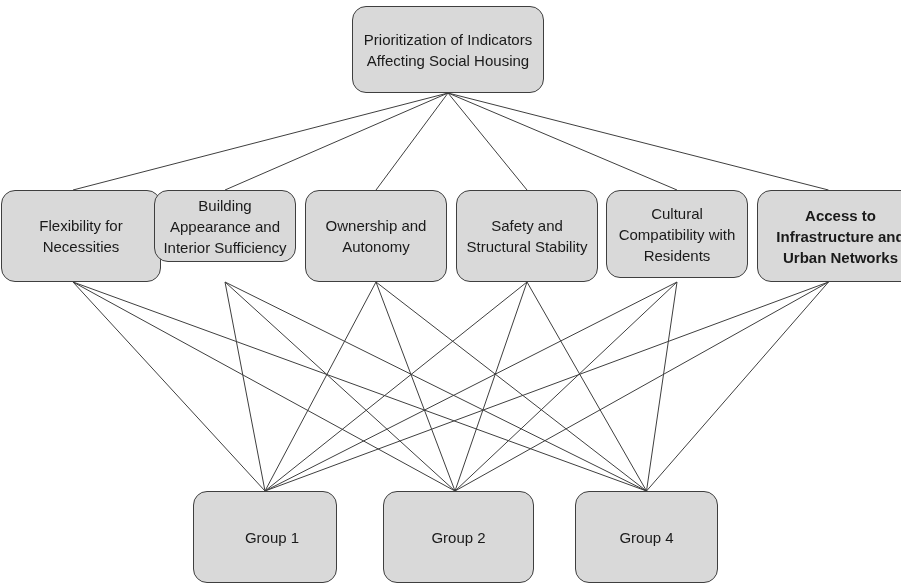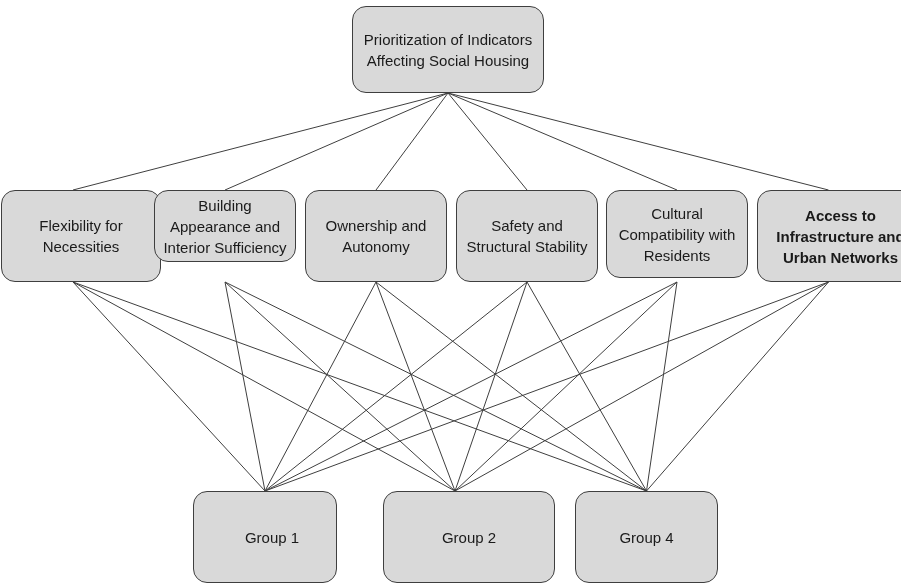--- a/index.html
+++ b/index.html
@@ -41,21 +41,21 @@
   }
   
   #n-root { left: 352px; top: 6px;   width: 192px; height: 87px; }
   #n-c1   { left: 1px;   top: 190px; width: 160px; height: 92px; }
   #n-c2   { left: 154px; top: 190px; width: 142px; height: 72px; }
   #n-c3   { left: 305px; top: 190px; width: 142px; height: 92px; }
   #n-c4   { left: 456px; top: 190px; width: 142px; height: 92px; }
   #n-c5   { left: 606px; top: 190px; width: 142px; height: 88px; }
   #n-c6   { left: 757px; top: 190px; width: 167px; height: 92px; font-weight: bold; }
   #n-g1   { left: 193px; top: 491px; width: 144px; height: 92px; padding-left: 21px; }
-  #n-g2   { left: 383px; top: 491px; width: 172px; height: 92px; }
+  #n-g2   { left: 383px; top: 491px; width: 151px; height: 92px; }
   #n-g3   { left: 575px; top: 491px; width: 143px; height: 92px; }
 </style>
 </head>
 <body>
 
 <div id="canvas">
 
   <svg id="edge-layer" xmlns="http://www.w3.org/2000/svg" width="901" height="586">
       <line x1="448" y1="93" x2="73" y2="190" stroke="#3f3f3f" stroke-width="1"></line>
       <line x1="448" y1="93" x2="225" y2="190" stroke="#3f3f3f" stroke-width="1"></line>

